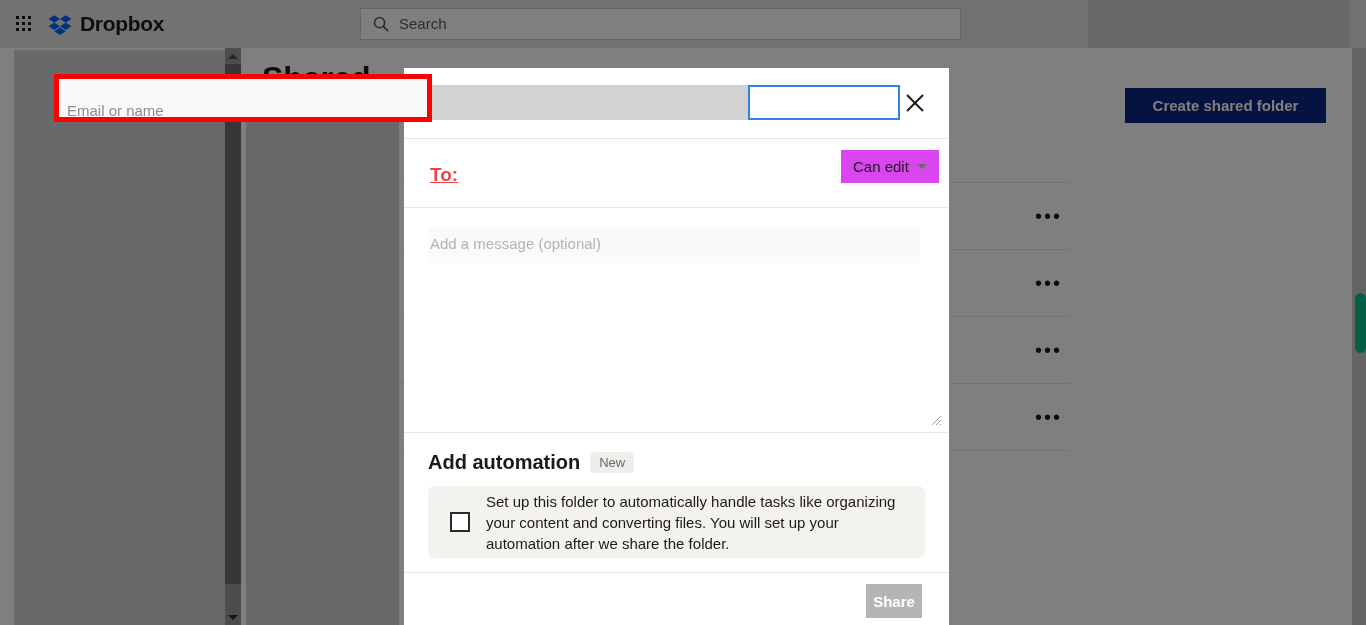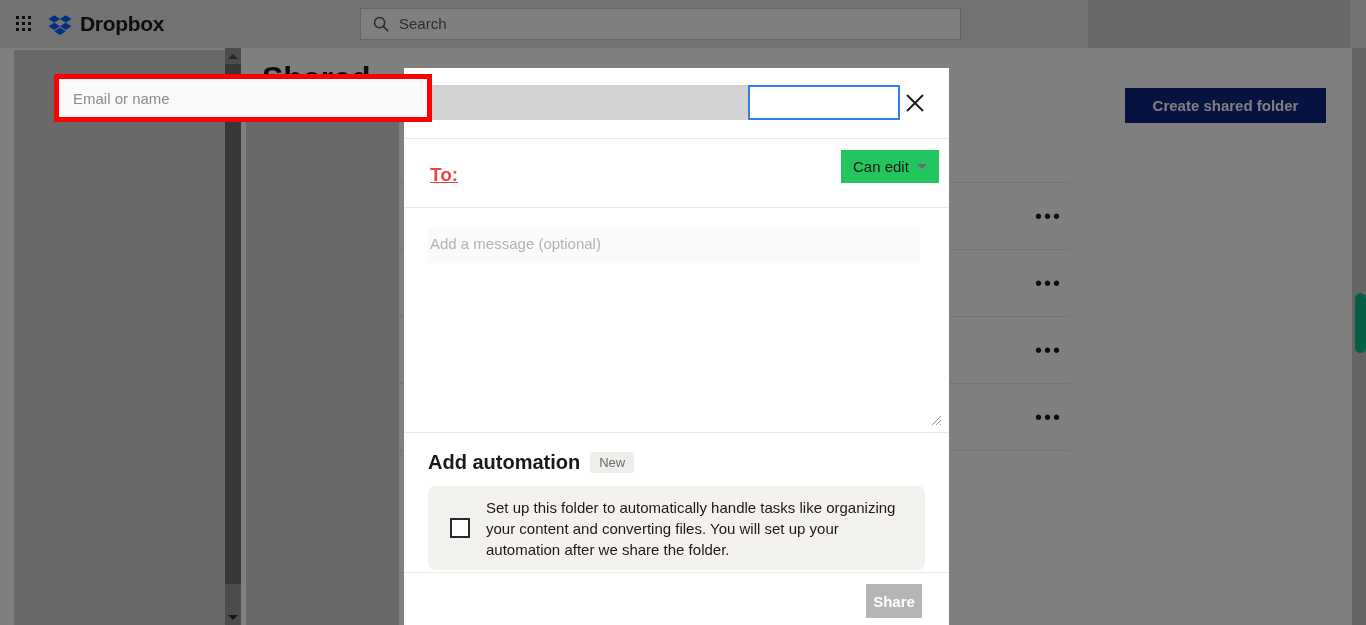--- a/index.html
+++ b/index.html
@@ -253,29 +253,30 @@
     background: #fafafa;
   }
   .to-input {
     width: 100%; height: 100%;
     border: none;
     outline: none;
     background: transparent;
     font-family: "Liberation Sans", sans-serif;
     font-size: 15px;
     color: #1e1919;
-    padding: 0 14px;
-    box-sizing: border-box;
+    padding: 0 8px;
+    box-sizing: border-box;
+    margin-top: 12px;
   }
   .to-input::placeholder { color: #8c8c8c; opacity: 1; }
   .perm-btn {
     position: absolute;
     left: 841px; top: 150px;
     height: 33px;
-    background: #22c55e;
+    background: #d946ef;
     border: none;
     cursor: pointer;
     display: flex;
     align-items: center;
     gap: 8px;
     padding: 4px 12px;
     font-family: "Liberation Sans", sans-serif;
     font-size: 15px;
     color: #1e1919;
   }
@@ -331,21 +332,21 @@
     background: #f0eeea;
     color: #6b6b6b;
     font-size: 13px;
     padding: 3px 9px;
     border-radius: 3px;
     line-height: 15px;
   }
   .auto-card {
     margin-top: 12px;
     background: #f3f2ef;
-    height: 84px;
+    height: 72px;
     display: flex;
     align-items: center;
     gap: 16px;
     padding: 0 22px;
     box-sizing: border-box;
     border-radius: 7px;
   }
   .auto-check {
     width: 20px; height: 20px;
     border: 2px solid #2b2b2b;

